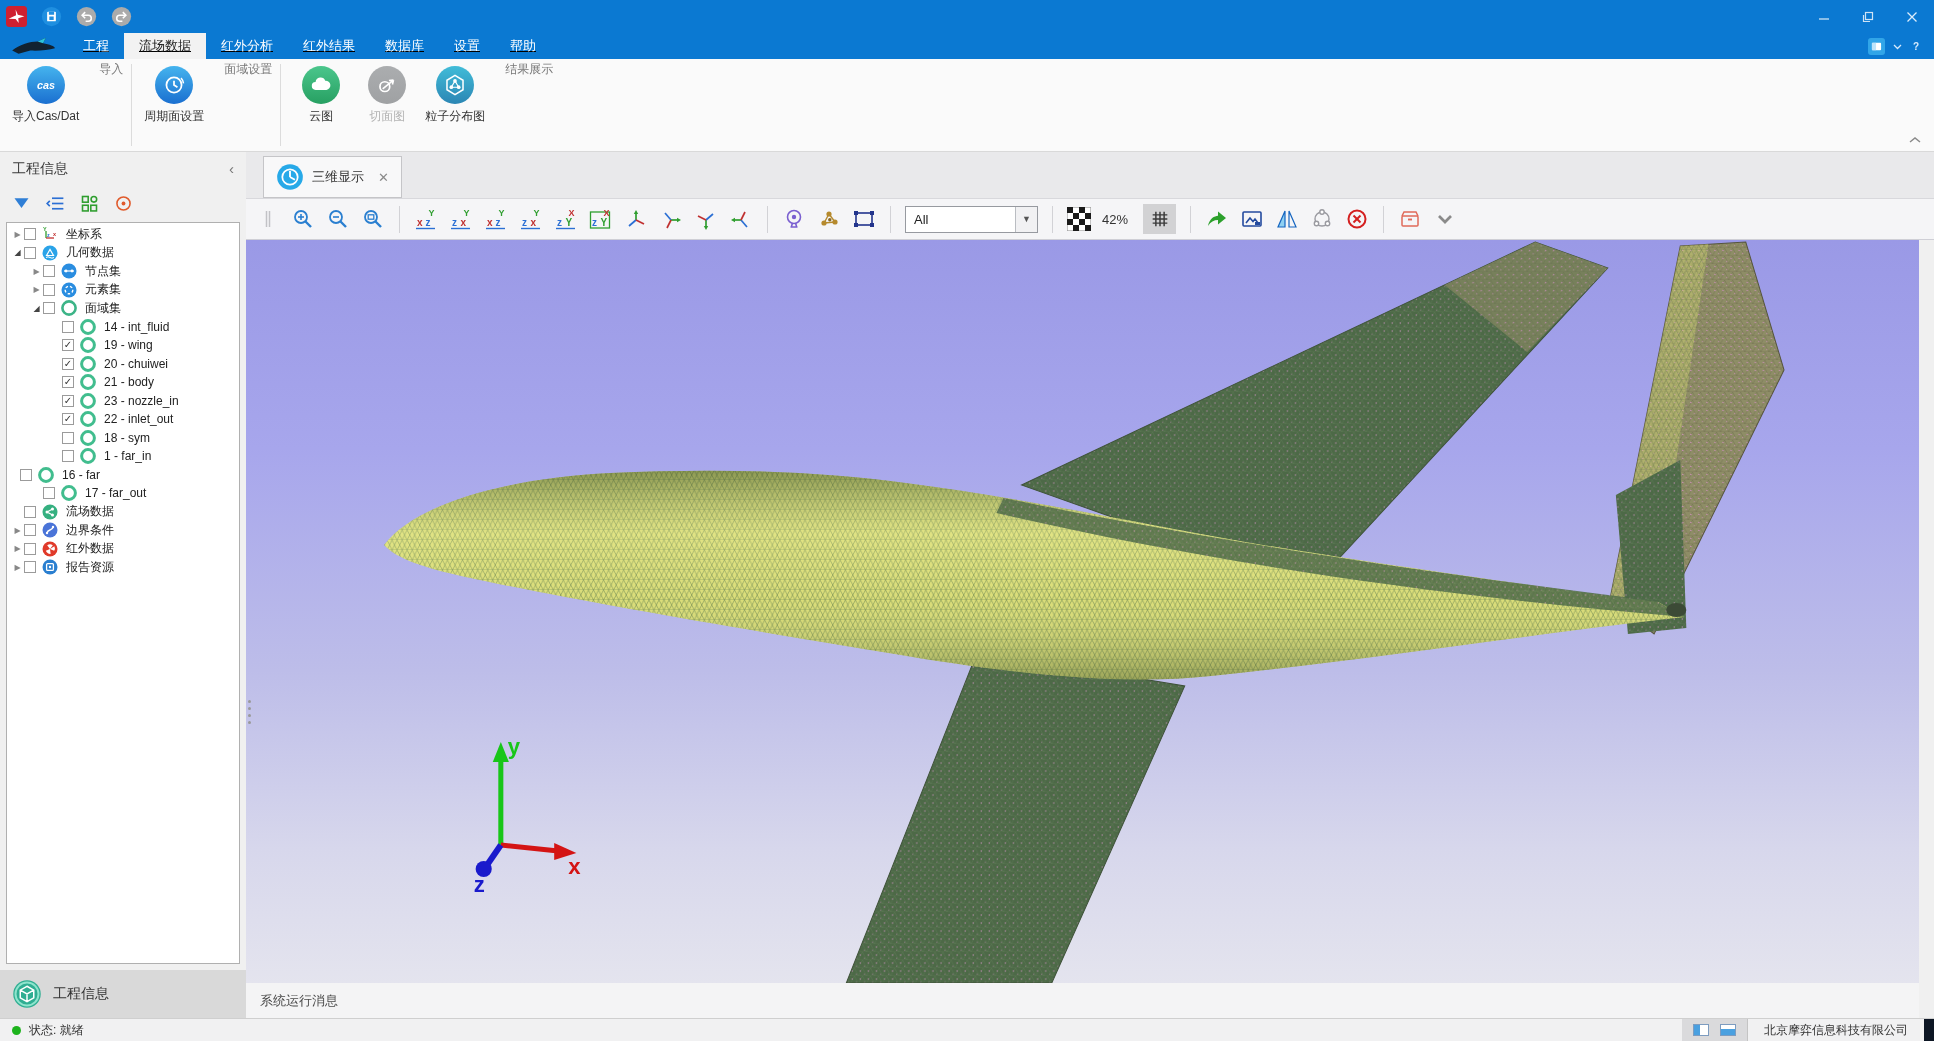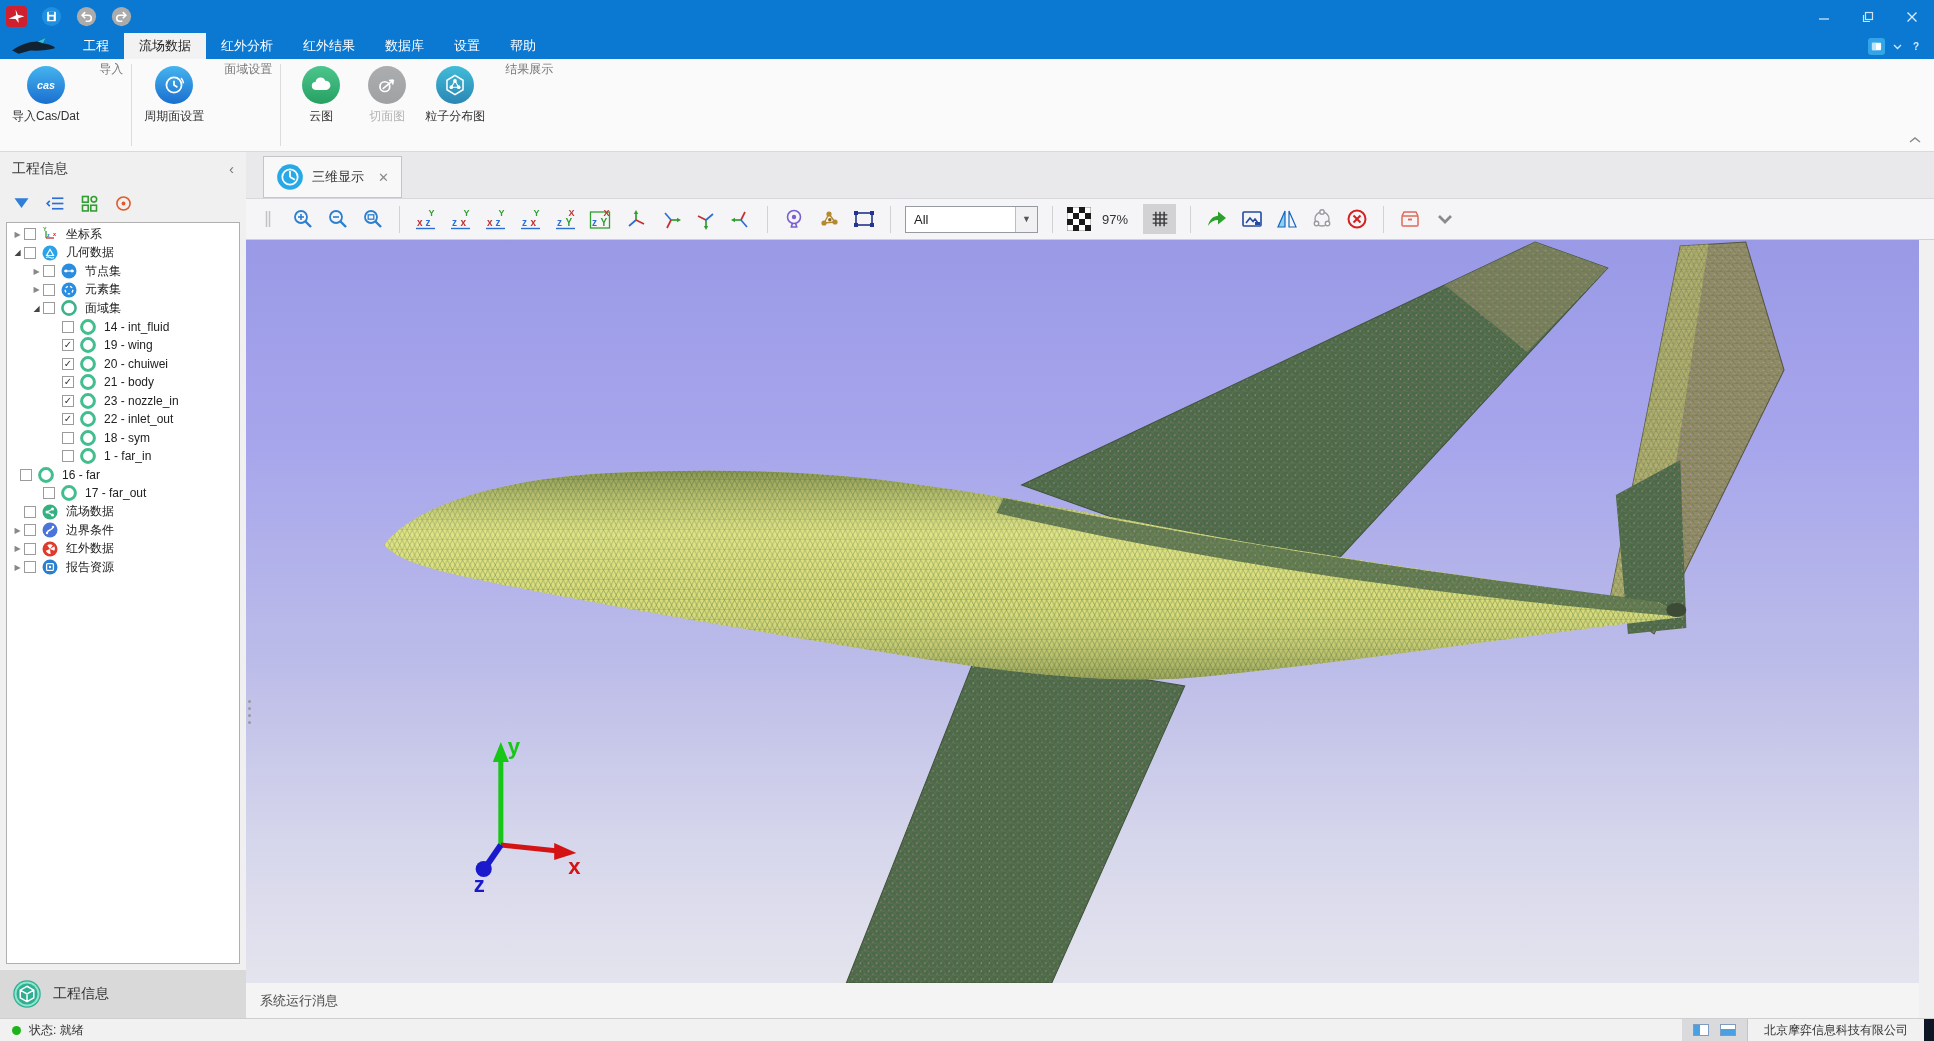--- a/index.html
+++ b/index.html
@@ -9,21 +9,21 @@
   
   .titlebar{height:33px;background:#0b79d2;display:flex;align-items:center;position:relative;flex:none;}
   .tb-left{display:flex;align-items:center;gap:14px;padding-left:6px;}
   .qicon{width:21px;height:21px;display:inline-flex;}
   .tb-title{position:absolute;left:0;right:0;text-align:center;font-size:13px;pointer-events:none;}
   .tb-title .t1{color:#ffffff;}
   .tb-title .t2{color:rgba(220,235,250,.62);}
   .tb-controls{margin-left:auto;display:flex;align-items:center;height:100%;}
   .win-ctl{width:44px;height:100%;display:flex;align-items:center;justify-content:center;}
   
-  .menubar{height:26px;background:#0b79d2;display:flex;align-items:stretch;flex:none;}
+  .menubar{height:26px;background:#0b79d2;display:flex;align-items:stretch;flex:none;text-decoration:underline;}
   .logo{width:68px;display:flex;align-items:center;justify-content:center;}
   .mitem{display:flex;align-items:center;padding:0 15px;font-size:13px;color:#fff;cursor:default;}
   .mitem.active{background:#f2f2f2;color:#222;}
   .menu-right{margin-left:auto;display:flex;align-items:center;gap:8px;padding-right:12px;color:#d7eafc;font-size:11px;}
   .chip{width:17px;height:17px;border-radius:3px;background:#31a5e8;display:inline-flex;align-items:center;justify-content:center;}
   
   .ribbon{height:93px;background:#fafafa;border-bottom:1px solid #d9d9d9;display:flex;position:relative;flex:none;}
   .rgroup{display:flex;flex-direction:row;}
   .rbtns{flex:1;display:flex;align-items:flex-start;padding:7px 12px 0 12px;gap:10px;}
   .rbtn{display:flex;flex-direction:column;align-items:center;min-width:56px;cursor:default;}
@@ -693,21 +693,21 @@
                 <rect x="5" y="5" width="5" height="5"></rect>
                 <rect x="15" y="5" width="5" height="5"></rect>
                 <rect x="0" y="10" width="5" height="5"></rect>
                 <rect x="10" y="10" width="5" height="5"></rect>
                 <rect x="5" y="15" width="5" height="5"></rect>
                 <rect x="15" y="15" width="5" height="5"></rect>
               </g>
             </svg>
           </span>
           <span class="zl">
-            <span class="zl-val">97%</span>
+            <span class="zl-val">42%</span>
             <span>
               <svg viewBox="0 0 16 16" fill="none" stroke="#8a8a8a" stroke-width="1.8">
                 <path d="M4,6 L8,10 L12,6"></path>
               </svg>
             </span>
           </span>
           <span class="grid-btn">
             <svg viewBox="0 0 24 24" fill="none" stroke="#3a3a3a" stroke-width="1.6">
               <path d="M4,7.5 h16 M4,12 h16 M4,16.5 h16 M7.5,4 v16 M12,4 v16 M16.5,4 v16"></path>
             </svg>

